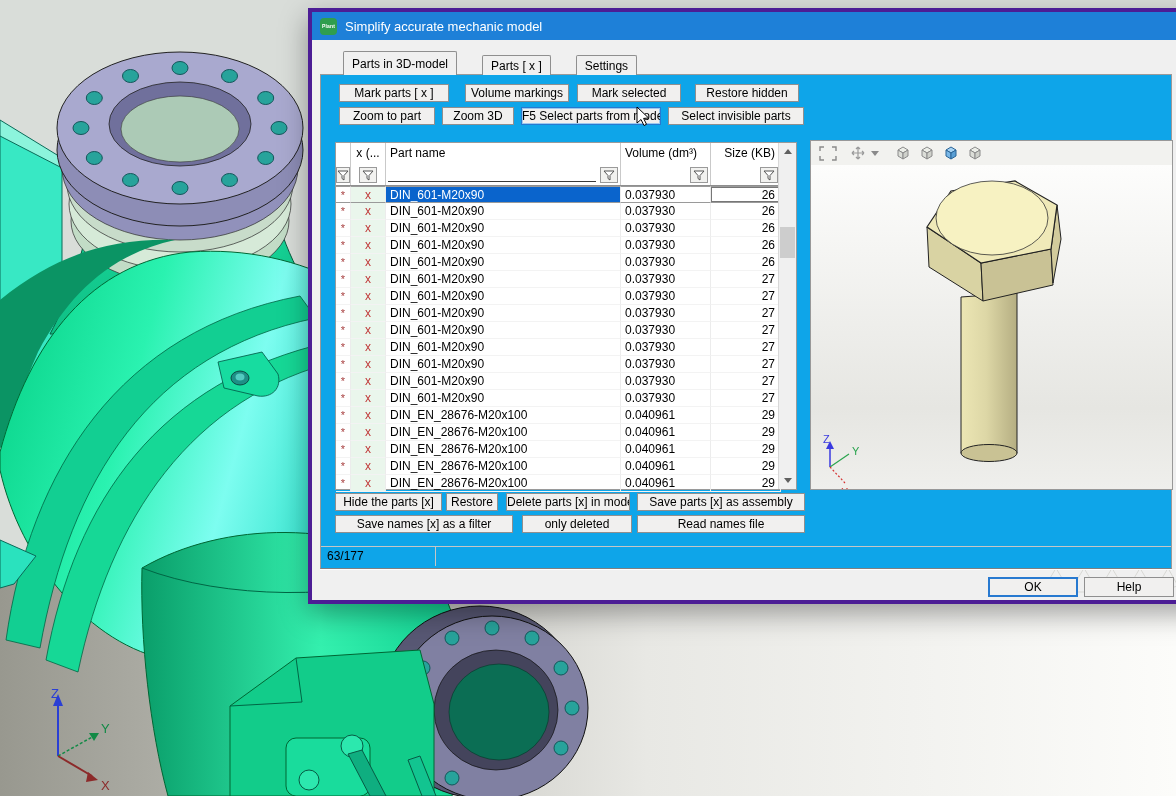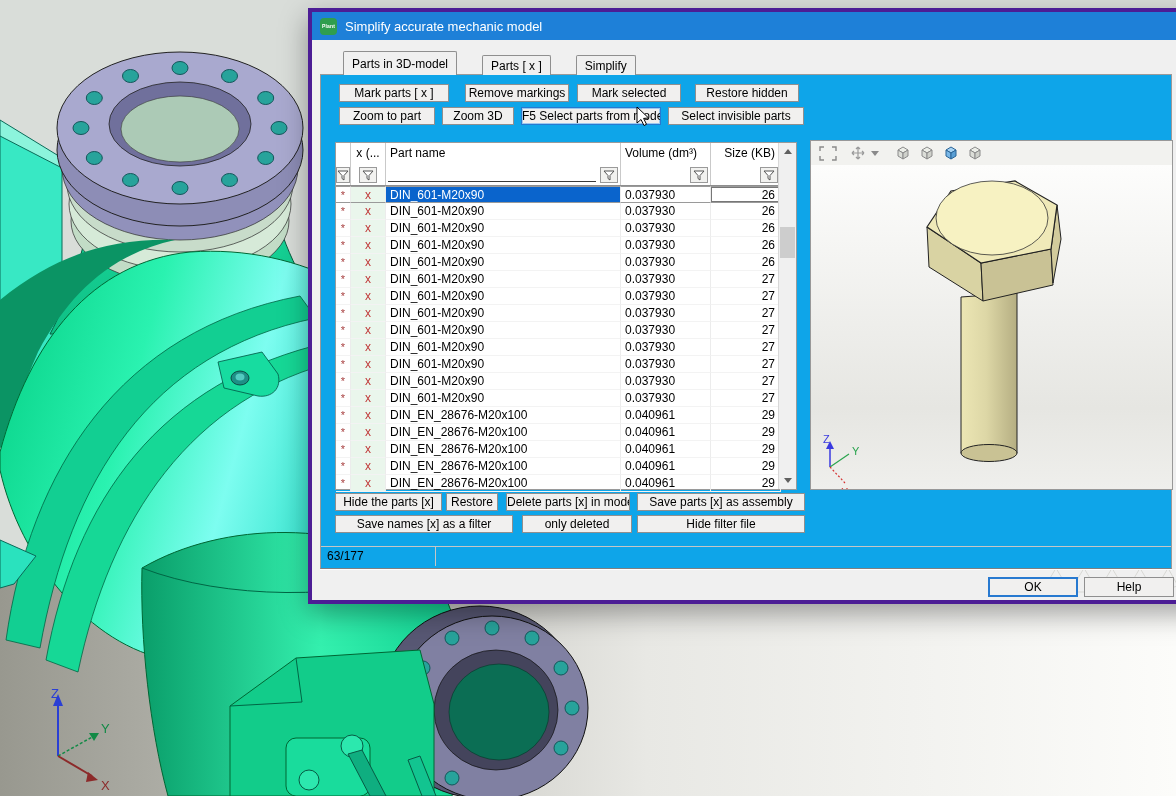--- a/index.html
+++ b/index.html
@@ -238,27 +238,27 @@
         <div class="winbtn">
             <span class="maxbox"></span>
           </div>
         <div class="winbtn">✕</div>
       </div>
     </div>
 
     <div class="tabstrip">
       <div class="tab active">Parts in 3D-model</div>
       <div class="tab">Parts [ x ]</div>
-      <div class="tab">Simplify</div>
+      <div class="tab">Settings</div>
     </div>
 
     <div class="tabpage">
 
       <div class="btn" style="left:18px;top:9px;width:110px">Mark parts [ x ]</div>
-      <div class="btn" style="left:144px;top:9px;width:104px">Remove markings</div>
+      <div class="btn" style="left:144px;top:9px;width:104px">Volume markings</div>
       <div class="btn" style="left:256px;top:9px;width:104px">Mark selected</div>
       <div class="btn" style="left:374px;top:9px;width:104px">Restore hidden</div>
       <div class="btn" style="left:18px;top:32px;width:96px">Zoom to part</div>
       <div class="btn" style="left:121px;top:32px;width:72px">Zoom 3D</div>
       <div class="btn focus" style="left:200px;top:32px;width:140px">F5 Select parts from model</div>
       <div class="btn" style="left:347px;top:32px;width:136px">Select invisible parts</div>
 
       <div class="ptable">
         <div class="thead">
           <span class="tc c-mark"></span>
@@ -522,21 +522,21 @@
           </g>
         </svg>
       </div>
 
       <div class="btn" style="left:14px;top:418px;width:107px">Hide the parts [x]</div>
       <div class="btn" style="left:125px;top:418px;width:52px">Restore</div>
       <div class="btn" style="left:185px;top:418px;width:124px">Delete parts [x] in model</div>
       <div class="btn" style="left:316px;top:418px;width:168px">Save parts [x] as assembly</div>
       <div class="btn" style="left:14px;top:440px;width:178px">Save names [x] as a filter</div>
       <div class="btn" style="left:201px;top:440px;width:110px">only deleted</div>
-      <div class="btn" style="left:316px;top:440px;width:168px">Hide filter file</div>
+      <div class="btn" style="left:316px;top:440px;width:168px">Read names file</div>
 
       <div class="statusbar">
         <span class="st-cell st-c1">63/177</span>
         <span class="st-cell st-c2"></span>
       </div>
     </div>
 
     <svg class="watermark" width="150" height="66">
       <g fill="none" stroke="#d2d2cd" stroke-width="1">
         <polygon points="14,2 28,26 0,26"></polygon>

